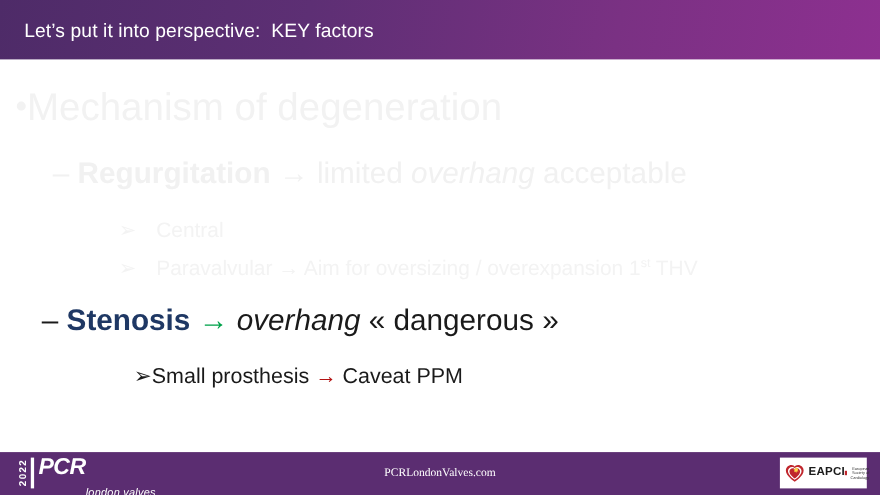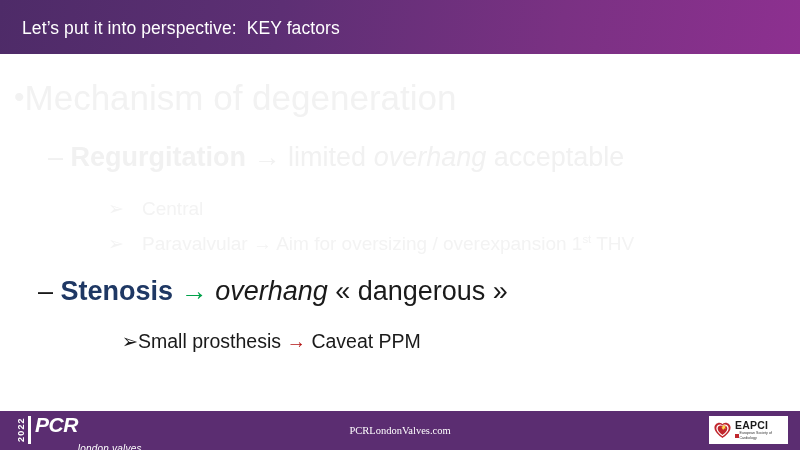--- a/index.html
+++ b/index.html
@@ -212,22 +212,23 @@
     padding: 0 4px;
     box-sizing: border-box;
   }
   .eapci-heart {
     width: 19px;
     height: 19px;
     flex: 0 0 19px;
   }
   .eapci-txt {
     display: flex;
-    flex-direction: column;
+    flex-direction: row;
     justify-content: center;
+    text-align: right;
   }
   .eapci-name {
     font-size: 10.5px;
     font-weight: bold;
     color: #1a1a1a;
     line-height: 1.05;
     letter-spacing: 0.2px;
   }
   .eapci-esc {
     font-size: 3.6px;

